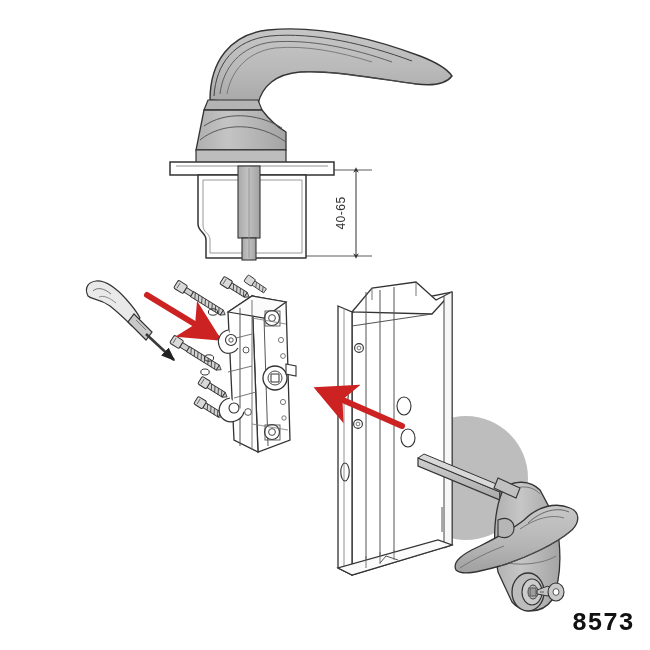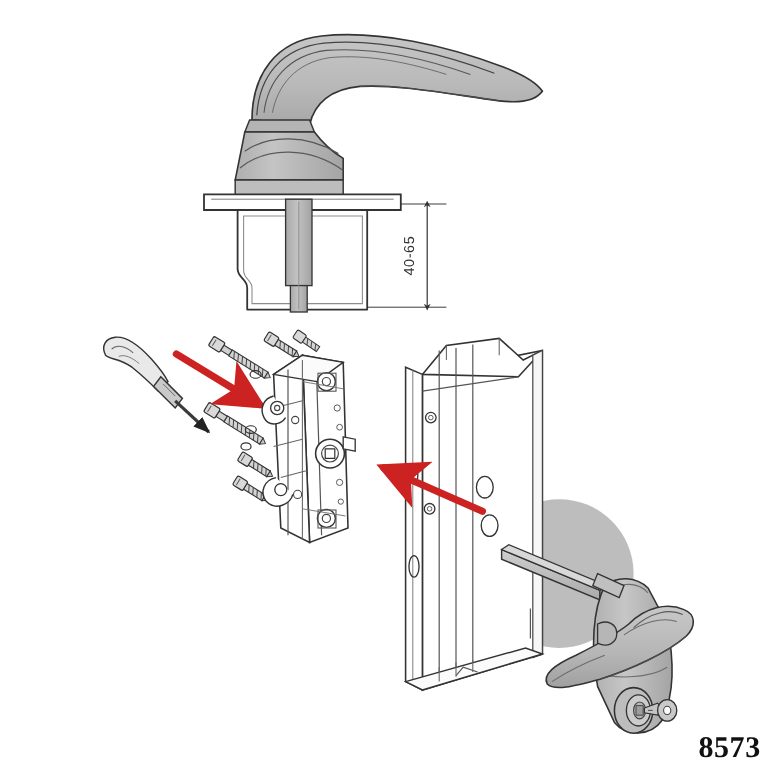--- a/index.html
+++ b/index.html
@@ -24,21 +24,21 @@
     position: absolute;
     left: 0;
     top: 0;
     width: 650px;
     height: 650px;
   }
   .part-code {
     position: absolute;
     right: 16px;
     bottom: 14px;
-    font-family: Liberation Serif, serif;
+    font-family: Liberation Mono, monospace;
     font-size: 25px;
     font-weight: bold;
     letter-spacing: 0.5px;
     color: #111111;
     line-height: 1;
   }
   .dim-text {
     font-family: "Liberation Sans", sans-serif;
     font-size: 12px;
     fill: #333333;

